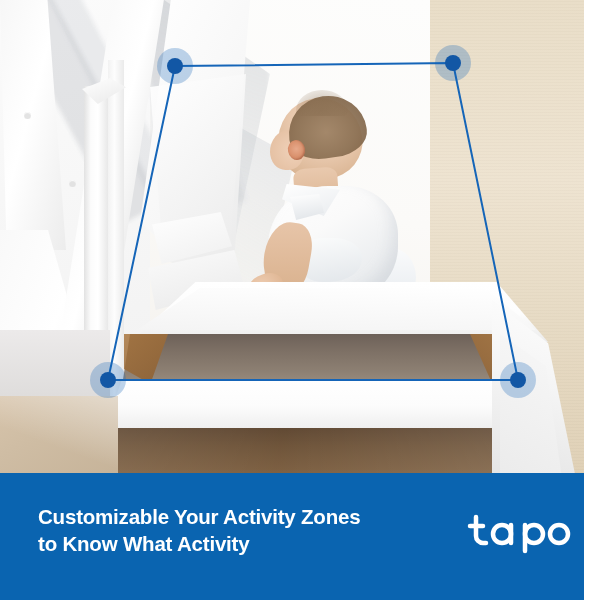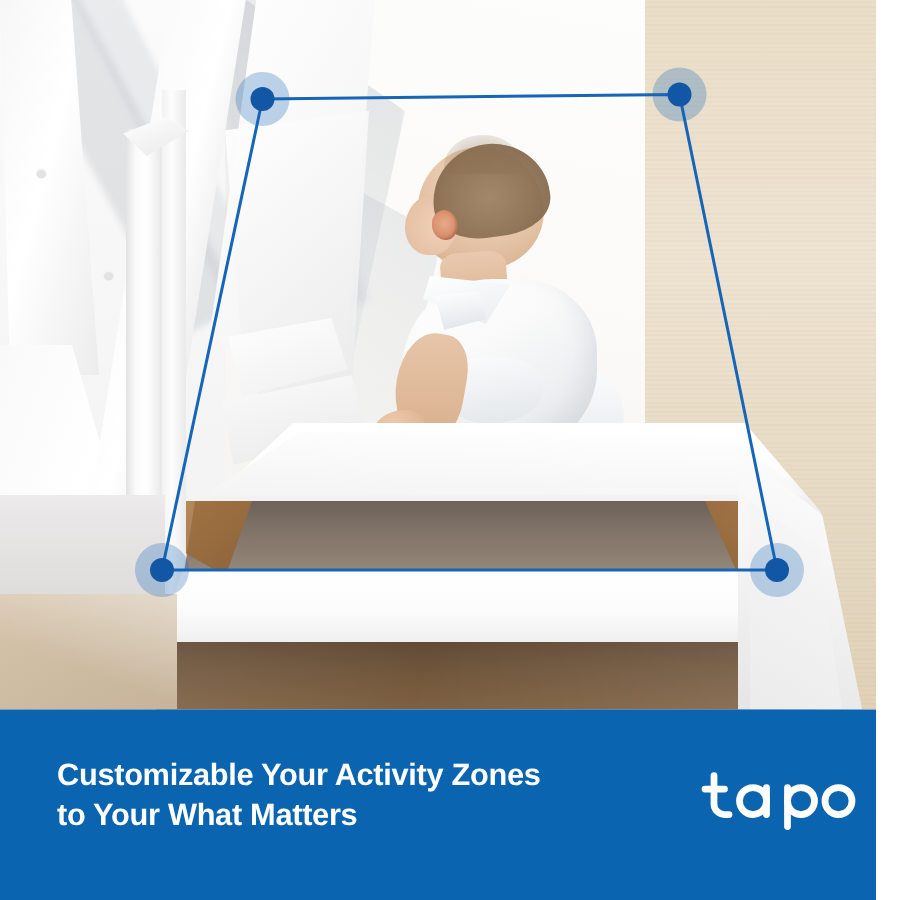--- a/index.html
+++ b/index.html
@@ -525,21 +525,21 @@
           <circle cx="108" cy="380" r="18" fill="#1565b8" fill-opacity="0.28"></circle>
           <circle cx="108" cy="380" r="8" fill="#1257a5"></circle>
         </g>
     </svg>
 
   </div>
 
   <div class="footer">
     <div class="footer-caption">
       <span>Customizable Your Activity Zones</span>
-      <span class="line2">to Your What Matters</span>
+      <span class="line2">to Know What Activity</span>
     </div>
   </div>
 
   <svg class="brand-logo" viewBox="0 0 216 88">
     <g fill="none" stroke="#ffffff" stroke-width="9" stroke-linecap="round">
 
       <path d="M20 10 L20 48 A14 14 0 0 0 34 62 L40 62"></path>
       <path d="M8 28 L34 28"></path>
 
       <circle cx="72" cy="44" r="18"></circle>

